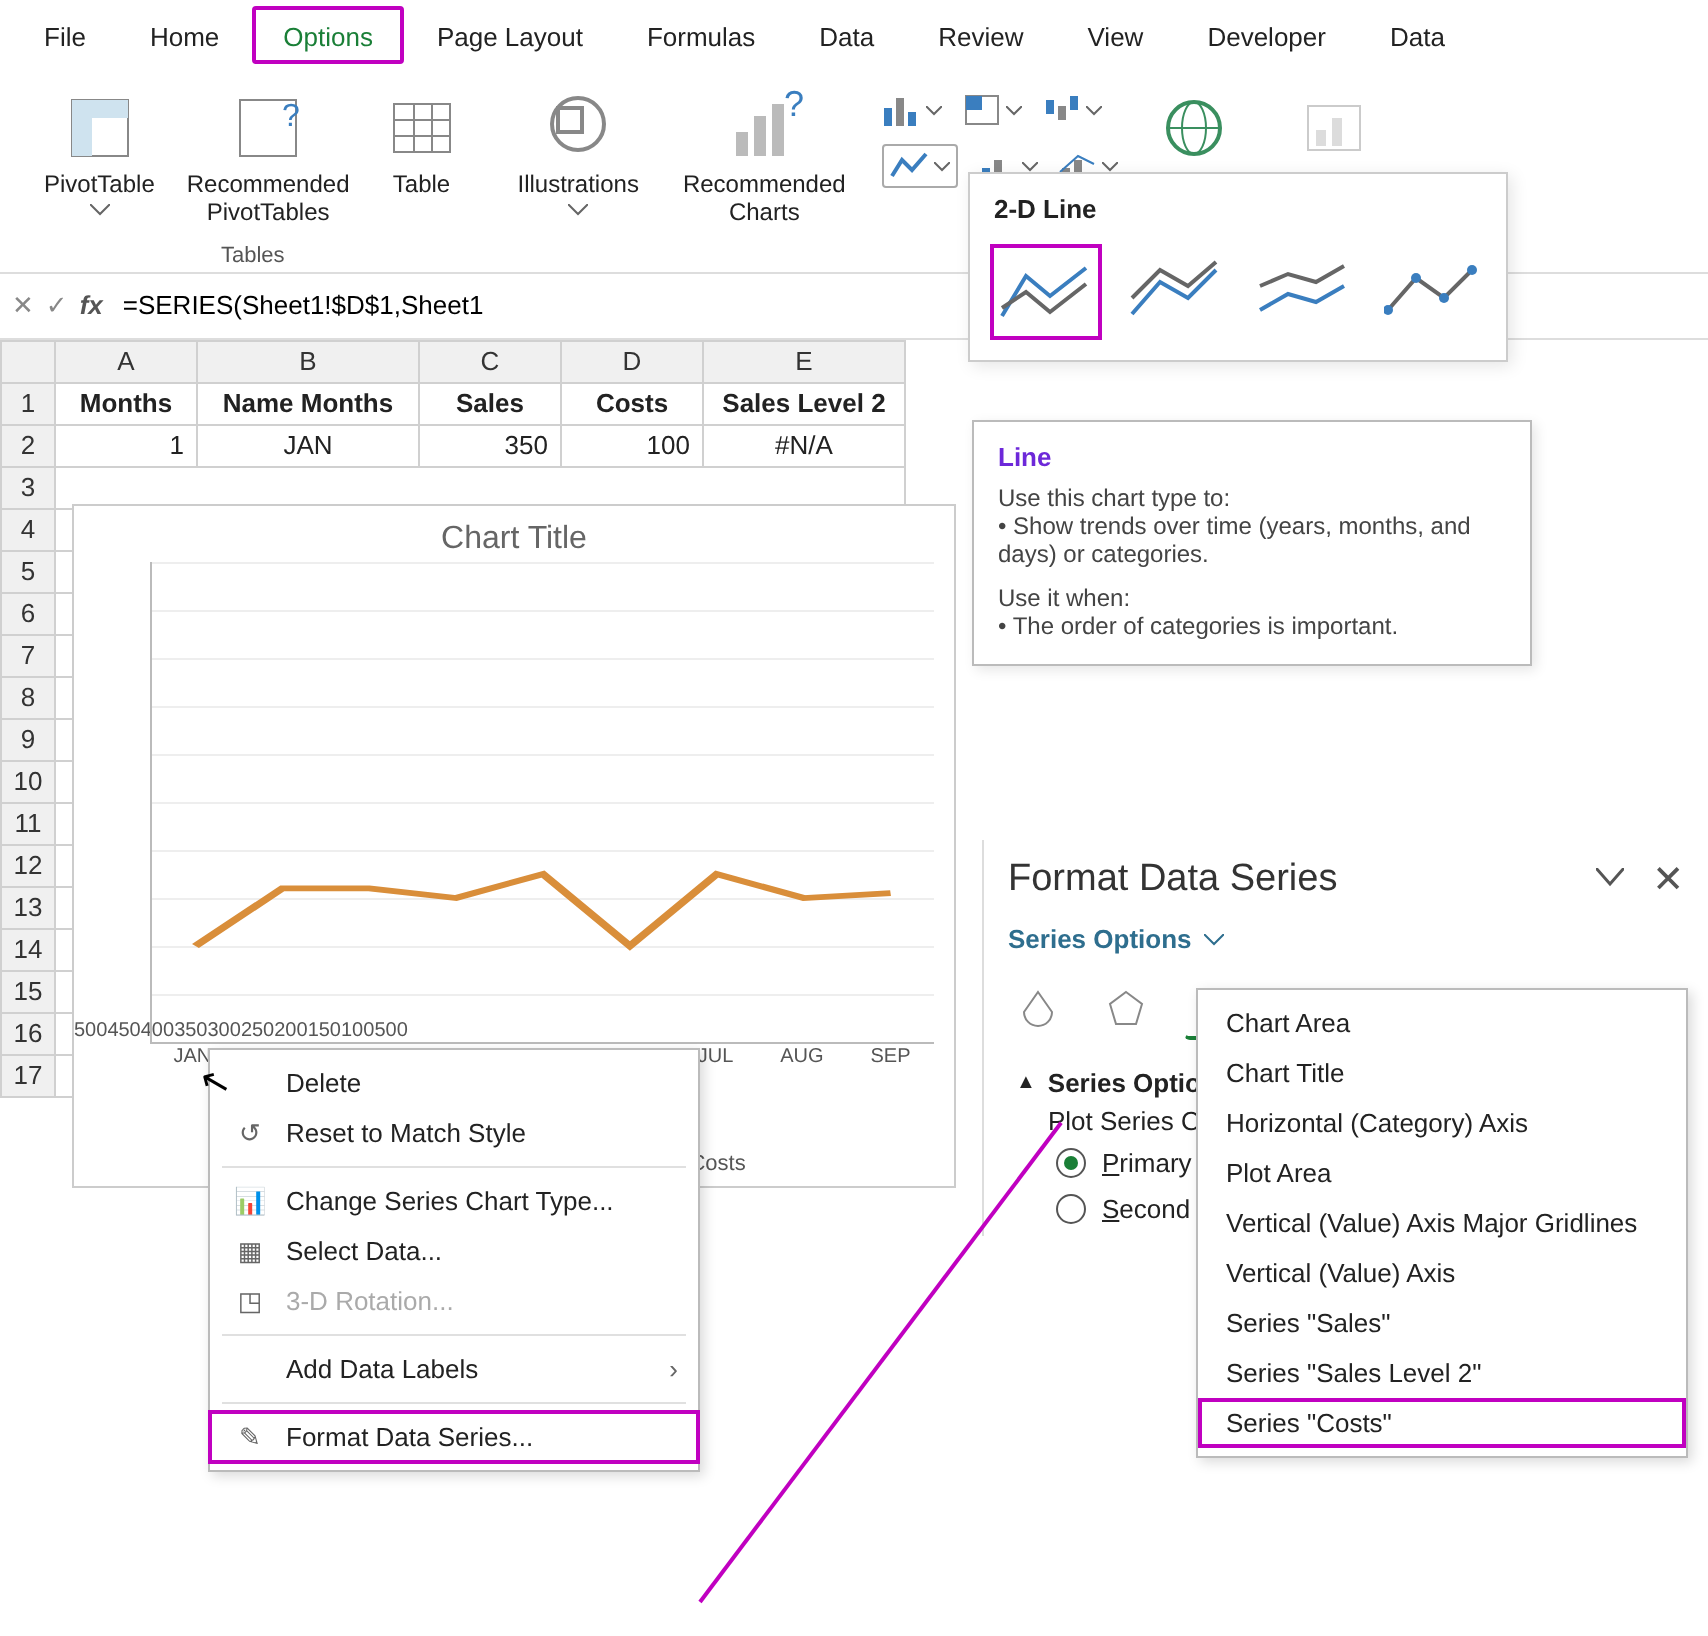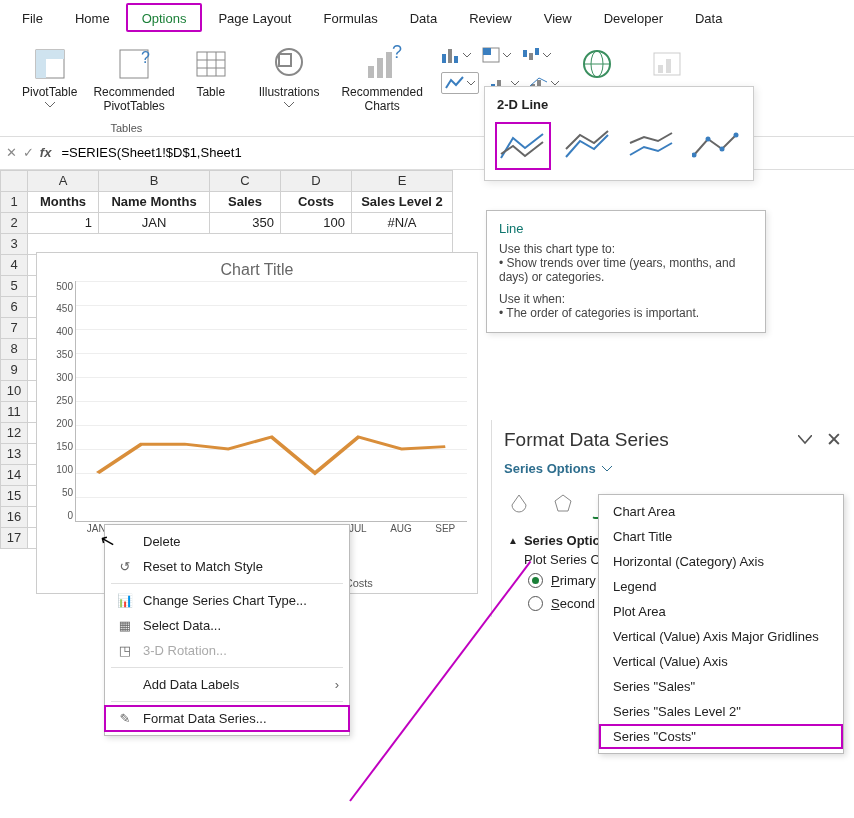--- a/index.html
+++ b/index.html
@@ -23,21 +23,21 @@
   .grid-area { position:relative; }
   table.grid { border-collapse:collapse; table-layout:fixed; }
   table.grid th, table.grid td { border:1px solid #d0d0d0; padding:0; height:20px; font-size:13px; text-align:center; background:#fff; }
   table.grid th { background:#f0f0f0; font-weight:normal; color:#333; }
   th.rowhdr { width:26px; background:#f0f0f0; }
   th.colhdr { width:70px; }
   td.bold { font-weight:bold; }
   .chart-box { position:absolute; left:36px; top:82px; width:440px; height:340px; background:#fff; border:1px solid #ccc; }
   .chart-title { text-align:center; color:#666; font-size:16px; padding:8px 0 2px; }
   .chart-body { position:relative; width:100%; height:260px; }
-  .yaxis { position:absolute; left:0; top:0; width:36px; height:240px; display:flex; flex-direction:column; justify-content:space-between; align-items:flex-end; font-size:10px; color:#555; padding-right:4px; }
+  .yaxis { position:absolute; left:0; top:0; width:36px; height:240px; display:flex; justify-content:space-between; align-items:flex-end; font-size:10px; color:#555; padding-right:4px; }
   .plotarea { position:absolute; left:38px; top:0; right:10px; height:240px; border-left:1px solid #bbb; border-bottom:1px solid #bbb; }
   .gridline { position:absolute; left:0; right:0; border-top:1px solid #eee; }
   .bars { position:absolute; left:0; right:0; bottom:0; height:100%; display:flex; align-items:flex-end; justify-content:space-around; }
   .bargroup { display:flex; align-items:flex-end; gap:3px; width:32px; }
   .bar1 { width:12px; background:#2e6e8e; }
   .bar2 { width:12px; background:#2e7d4f; }
   .line-svg { position:absolute; left:0; top:0; width:100%; height:100%; }
   .xaxis { position:absolute; left:38px; right:10px; top:242px; display:flex; justify-content:space-around; font-size:10px; color:#555; }
   .legend { position:absolute; left:38px; right:10px; bottom:4px; display:flex; gap:16px; justify-content:center; font-size:11px; color:#555; align-items:center; }
   .legend .swatch { width:10px; height:10px; display:inline-block; margin-right:4px; }
@@ -48,21 +48,21 @@
   .ctxitem .micon { width:16px; text-align:center; color:#666; }
   .ctxitem .arrow { position:absolute; right:10px; color:#666; }
   .ctxsep { height:1px; background:#e0e0e0; margin:4px 6px; }
   .ctxitem.highlight-box { outline:2px solid #c000c0; outline-offset:-1px; }
   .chartmenu { position:absolute; left:484px; top:86px; width:268px; border:1px solid #ccc; background:#fff; box-shadow:2px 2px 8px rgba(0,0,0,.1); z-index:20; }
   .chartmenu .hdr { font-weight:bold; font-size:13px; padding:10px 12px 6px; }
   .thumbrow { display:flex; gap:10px; padding:4px 10px 10px; }
   .thumb { width:54px; height:44px; border:1px solid transparent; display:flex; align-items:center; justify-content:center; cursor:pointer; }
   .thumb.highlight-box { border:2px solid #c000c0; }
   .tooltip { position:absolute; left:486px; top:210px; width:254px; border:1px solid #bbb; background:#fff; padding:10px 12px 12px; font-size:12px; color:#444; box-shadow:2px 2px 6px rgba(0,0,0,.1); z-index:21; }
-  .tooltip .tt-title { font-weight:normal; color:#0f766e; margin-bottom:6px; font-size:13px; }
+  .tooltip .tt-title { font-weight:bold; color:#6d28d9; margin-bottom:6px; font-size:13px; }
   .format-pane { position:absolute; right:0; top:420px; width:362px; background:#fff; border-left:1px solid #ddd; }
   .fp-title { display:flex; align-items:center; justify-content:space-between; padding:8px 12px; font-size:19px; color:#333;gap:16px; }
   .fp-title .ctrls { display:flex; gap:14px; color:#555; cursor:pointer; }
   .fp-sub { padding:2px 12px 8px; font-size:13px; color:#2e6e8e; font-weight:bold; display:flex; align-items:center; gap:6px; }
   .fp-iconrow { display:flex; gap:14px; padding:4px 12px 10px; color:#888; }
   .fp-iconbtn { width:28px; height:28px; display:flex; align-items:center; justify-content:center; border:1px solid transparent; cursor:pointer; border-radius:3px; }
   .fp-sec { padding:4px 16px; }
   .fp-sechdr { font-weight:bold; font-size:13px; color:#222; display:flex; align-items:center; gap:6px; cursor:pointer; }
   .radio-row { display:flex; align-items:center; gap:8px; padding:6px 0 2px 20px; font-size:13px; }
   .radio { width:13px; height:13px; border:1px solid #555; border-radius:50%; display:inline-flex; align-items:center; justify-content:center; }
@@ -555,20 +555,19 @@
         <span class="radio"></span>
         <span><span style="text-decoration:underline">S</span>econd</span>
       </div>
   </div>
 </div>
 
 <div class="chartel-menu">
   <div class="celitem">Chart Area</div>
   <div class="celitem">Chart Title</div>
   <div class="celitem">Horizontal (Category) Axis</div>
-  <div class="celitem">Legend</div>
   <div class="celitem">Plot Area</div>
   <div class="celitem">Vertical (Value) Axis Major Gridlines</div>
   <div class="celitem">Vertical (Value) Axis</div>
   <div class="celitem">Series "Sales"</div>
   <div class="celitem">Series "Sales Level 2"</div>
   <div class="celitem highlight-box">Series "Costs"</div>
 </div>
 
 </body></html>

